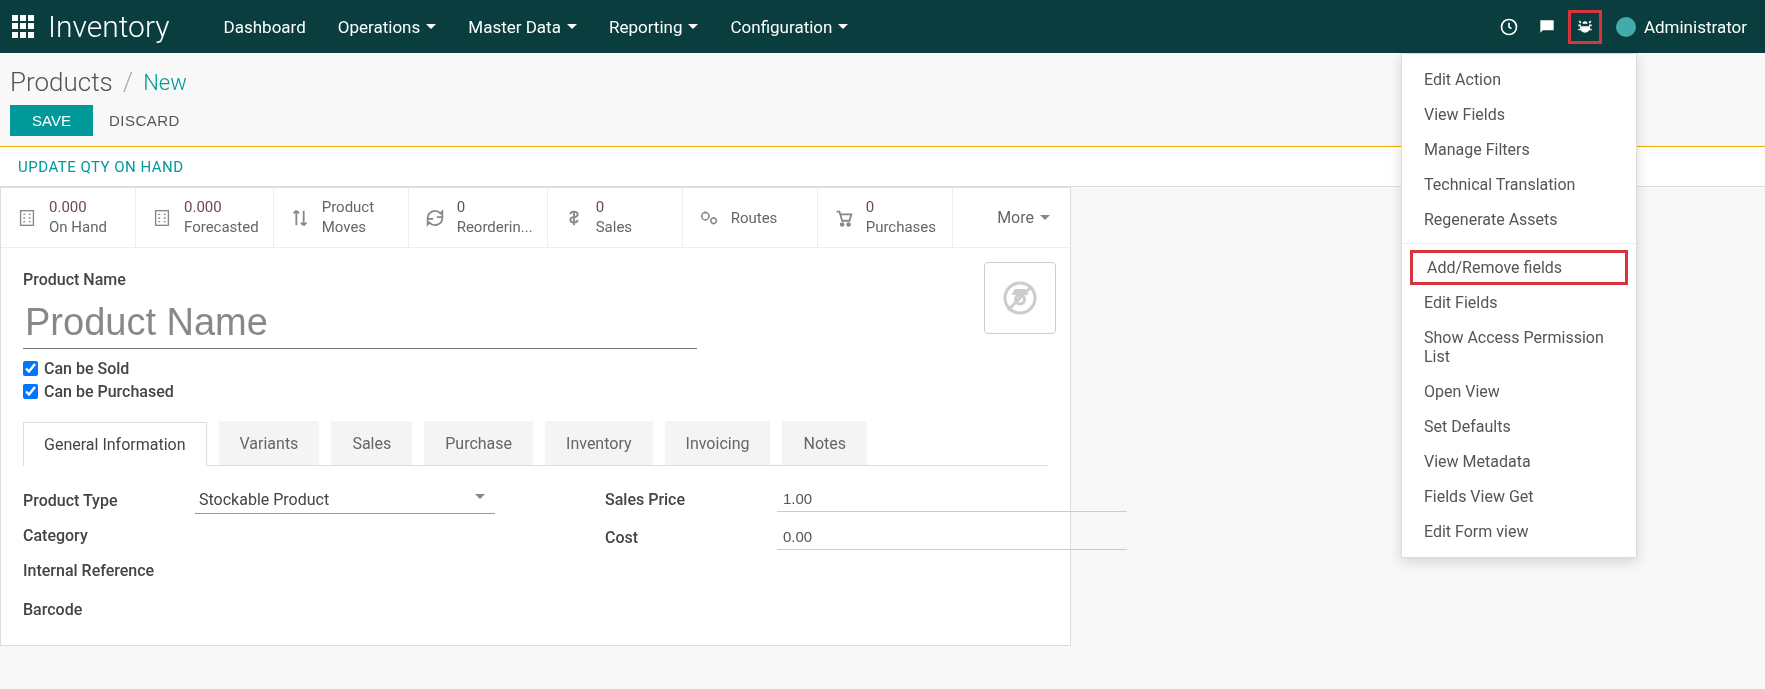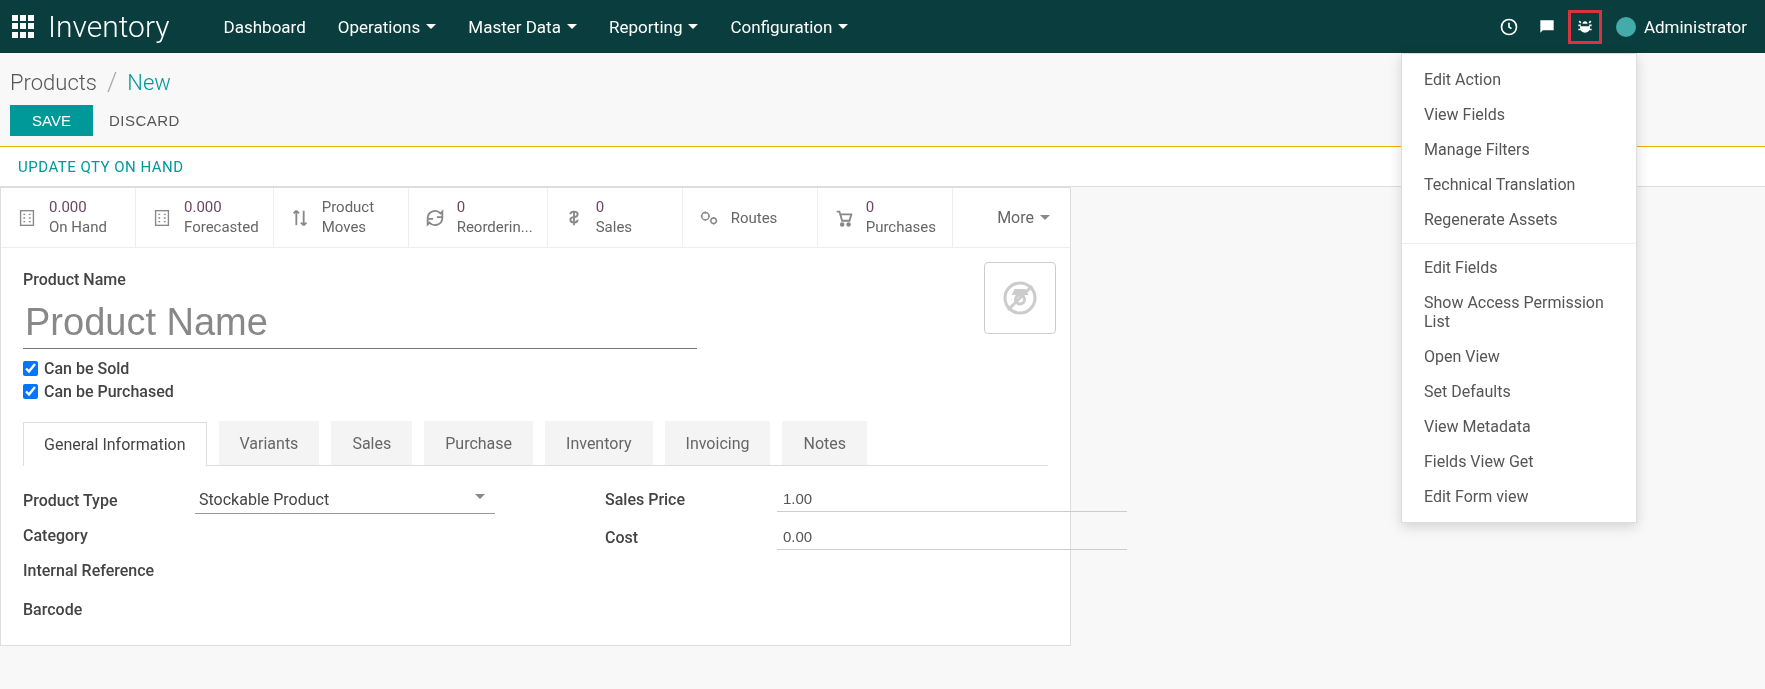--- a/index.html
+++ b/index.html
@@ -12,21 +12,21 @@
 .navitem { color: #fff; font-size: 17px; padding: 8px 14px; cursor: pointer; display: flex; align-items: center; gap: 6px; }
 .caret-down { width: 0; height: 0; border-left: 5px solid transparent; border-right: 5px solid transparent; border-top: 5px solid #fff; display: inline-block; }
 .topbar-right { margin-left: auto; display: flex; align-items: center; gap: 4px; }
 .topicon { width: 34px; height: 34px; display: flex; align-items: center; justify-content: center; cursor: pointer; color: #fff; }
 .bug-highlight { border: 3px solid #d9333f; padding: 2px; }
 .user-area { display: flex; align-items: center; gap: 8px; padding: 0 10px; cursor: pointer; }
 .avatar { width: 20px; height: 20px; border-radius: 50%; background: #4aa; }
 .user-name { font-size: 17px; color: #fff; }
 
 .breadcrumb-row { padding: 14px 10px 6px 10px; display: flex; align-items: center; gap: 10px; background: #f8f8f8; }
-.bc-link { color: #555; font-size: 22px; font-weight: 300; cursor: pointer; }
+.bc-link { color: #555; font-size: 26px; font-weight: 300; cursor: pointer; }
 .bc-sep { color: #aaa; font-size: 26px; font-weight: 300; }
 .bc-current { color: #009999; font-size: 22px; font-weight: 300; }
 
 .action-row { padding: 2px 10px 10px 10px; display: flex; gap: 16px; align-items: center; }
 .btn-save { background: #009999; color: #fff; border: none; padding: 7px 22px; font-size: 15px; cursor: pointer; border-radius: 0; }
 .btn-discard { background: none; border: none; color: #555; font-size: 15px; cursor: pointer; letter-spacing: 0.5px; }
 
 .status-bar { background: #fff; border-top: 1px solid #eab308; border-bottom: 1px solid #ddd; padding: 10px 18px; }
 .status-link { color: #009999; font-size: 15px; letter-spacing: 0.5px; cursor: pointer; }
 
@@ -130,20 +130,21 @@
     </div>
   </div>
 
   <div class="dropdown-menu">
     <div class="dropdown-item">Edit Action</div>
     <div class="dropdown-item">View Fields</div>
     <div class="dropdown-item">Manage Filters</div>
     <div class="dropdown-item">Technical Translation</div>
     <div class="dropdown-item">Regenerate Assets</div>
     <div class="dropdown-sep"></div>
+    <div class="dropdown-item dropdown-highlight">Add/Remove fields</div>
     <div class="dropdown-item">Edit Fields</div>
     <div class="dropdown-item">Show Access Permission List</div>
     <div class="dropdown-item">Open View</div>
     <div class="dropdown-item">Set Defaults</div>
     <div class="dropdown-item">View Metadata</div>
     <div class="dropdown-item">Fields View Get</div>
     <div class="dropdown-item">Edit Form view</div>
   </div>
 </div>
 

